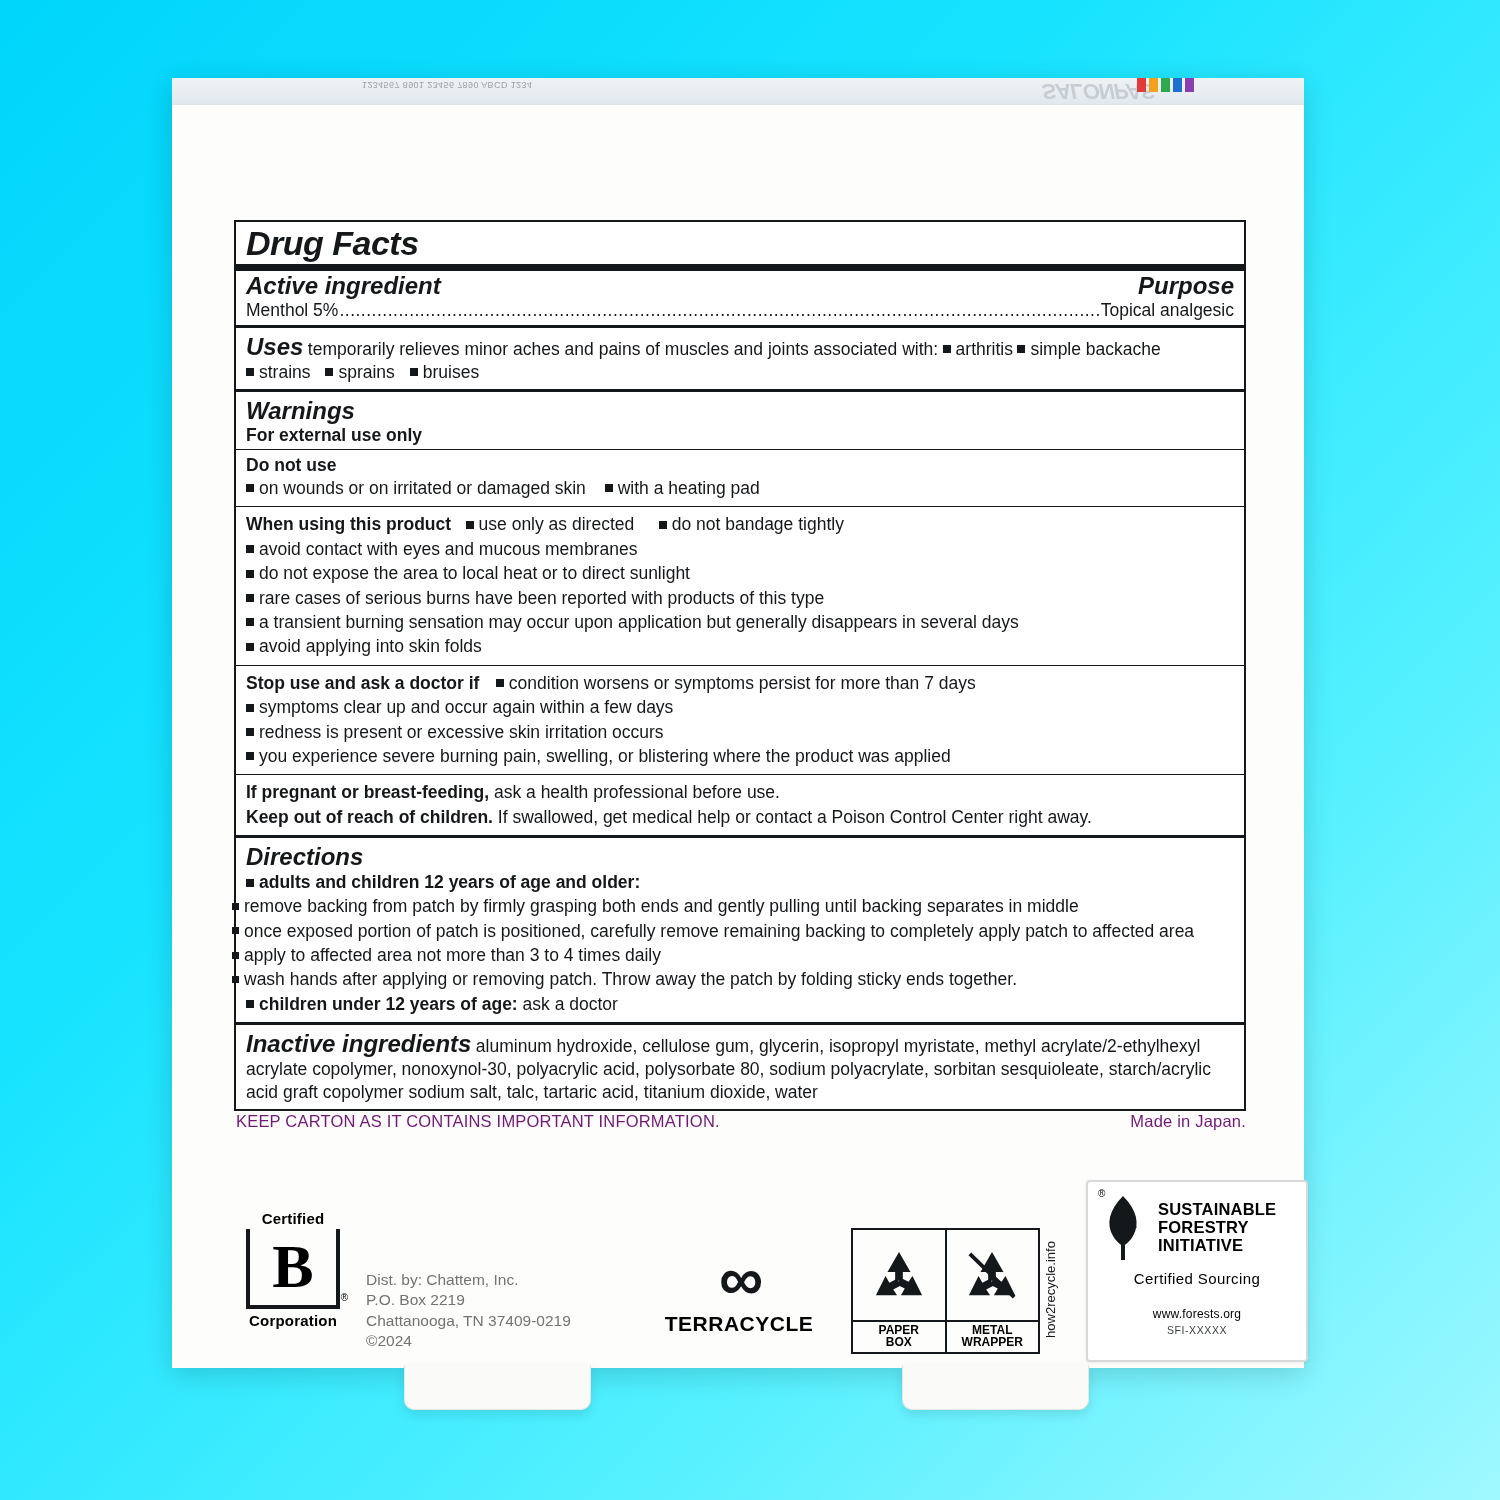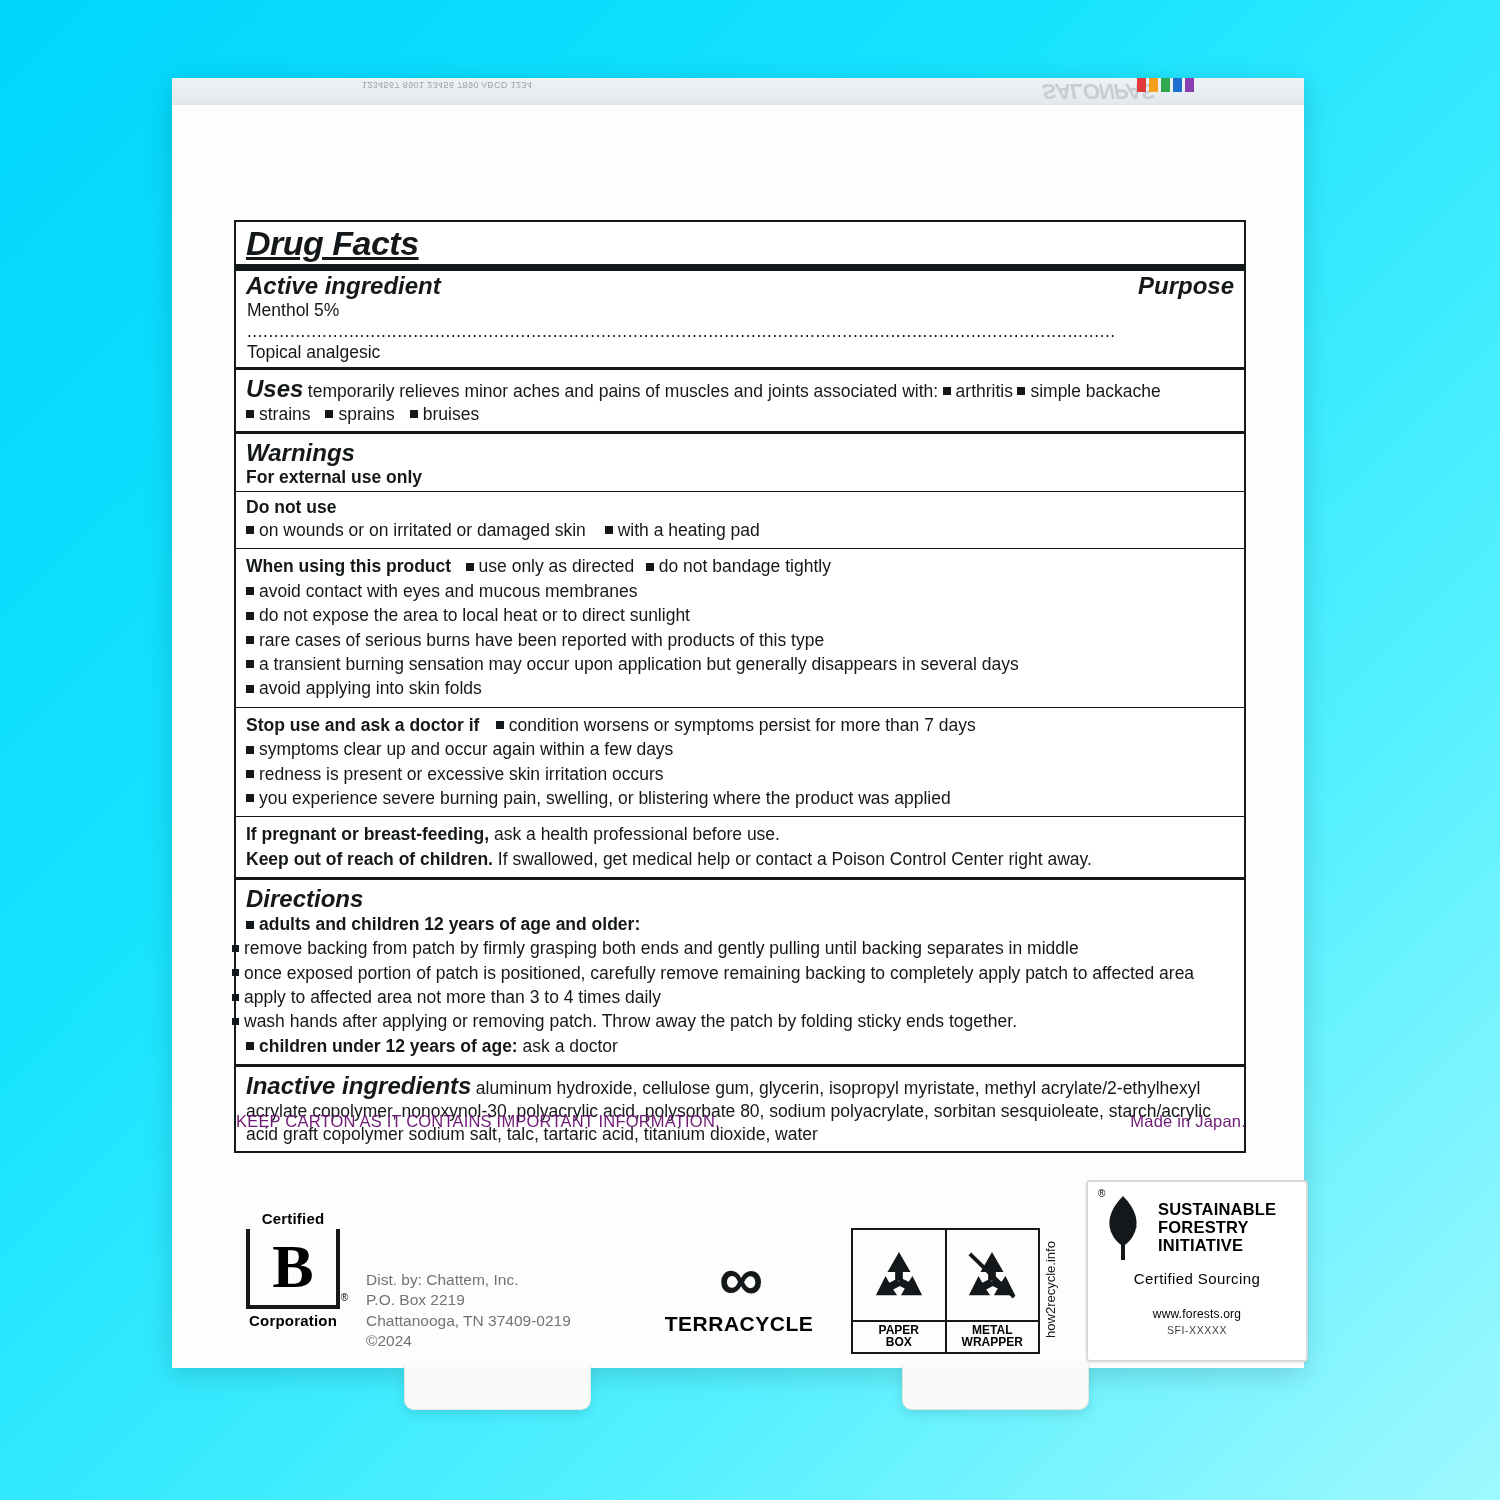--- a/index.html
+++ b/index.html
@@ -92,31 +92,30 @@
     position: absolute;
     left: 62px;
     top: 142px;
     width: 1012px;
     color: #14181a;
     border: 2.5px solid #14181a;
     background: #fff;
     box-sizing: border-box;
   }
   .rule-thick { border-bottom: 7px solid #14181a; }
-  .rule-med { border-bottom: 3px solid #14181a; flex-direction: column; }
+  .rule-med { border-bottom: 3px solid #14181a; }
   .rule-thin { border-bottom: 1px solid #14181a; }
 
   .df-title {
     font-size: 34px;
     font-weight: bold;
     font-style: italic;
     letter-spacing: -0.5px;
     line-height: 1.05;
     padding: 4px 10px 2px 10px;
-    text-decoration: underline;
   }
   .hdr-row {
     display: flex;
     justify-content: space-between;
     align-items: baseline;
     font-size: 24px;
     font-weight: bold;
     font-style: italic;
     padding: 1px 10px 0 10px;
   }
@@ -308,21 +307,21 @@
           <div class="body lrow">
             <span class="blk"></span><span>on wounds or on irritated or damaged skin</span>
             <span class="blk" style="margin-left:14px"></span><span>with a heating pad</span>
           </div>
         </div>
 
         <div class="seg rule-thin">
           <div class="lrow">
             <span class="sub-b">When using this product</span>
             <span class="body" style="margin-left:10px"><span class="blk"></span><span>use only as directed</span></span>
-            <span class="body" style="margin-left:7px"><span class="blk"></span><span>do not bandage tightly</span></span>
+            <span class="body" style="margin-left:20px"><span class="blk"></span><span>do not bandage tightly</span></span>
           </div>
           <div class="body lrow"><span class="blk"></span><span>avoid contact with eyes and mucous membranes</span></div>
           <div class="body lrow"><span class="blk"></span><span>do not expose the area to local heat or to direct sunlight</span></div>
           <div class="body lrow"><span class="blk"></span><span>rare cases of serious burns have been reported with products of this type</span></div>
           <div class="body lrow"><span class="blk"></span><span>a transient burning sensation may occur upon application but generally disappears in several days</span></div>
           <div class="body lrow"><span class="blk"></span><span>avoid applying into skin folds</span></div>
         </div>
 
         <div class="seg rule-thin">
           <div class="lrow">

